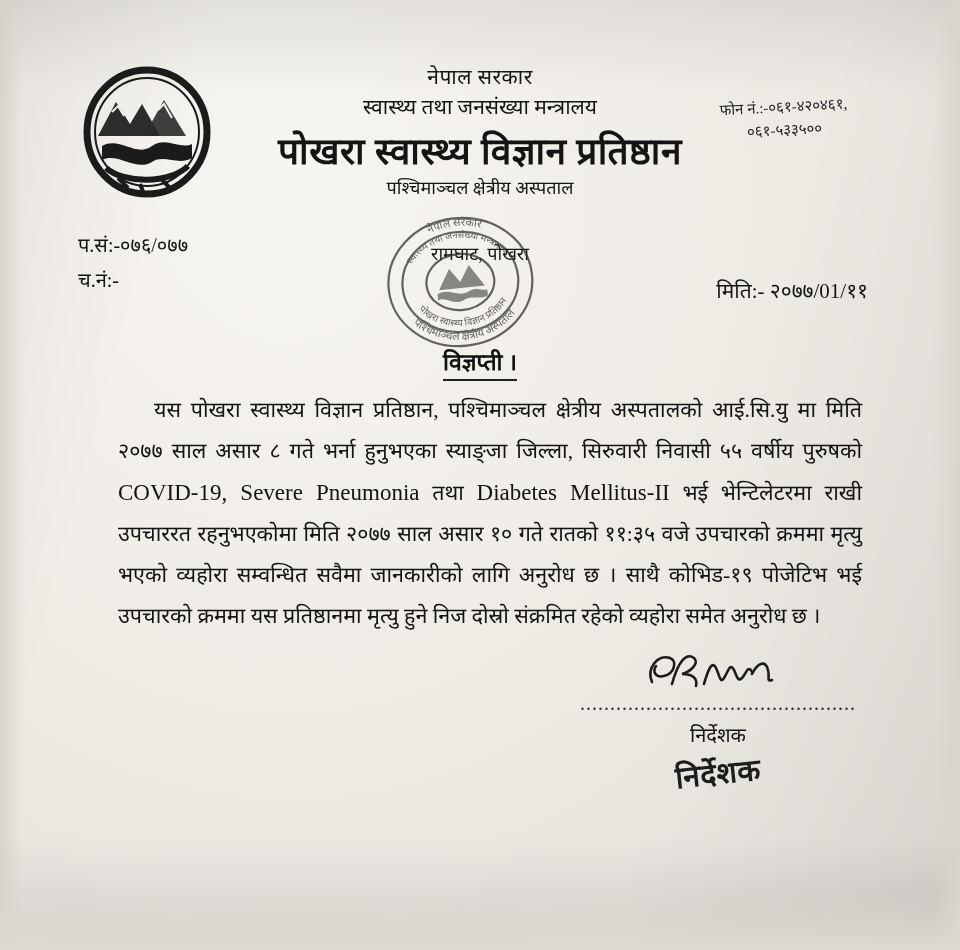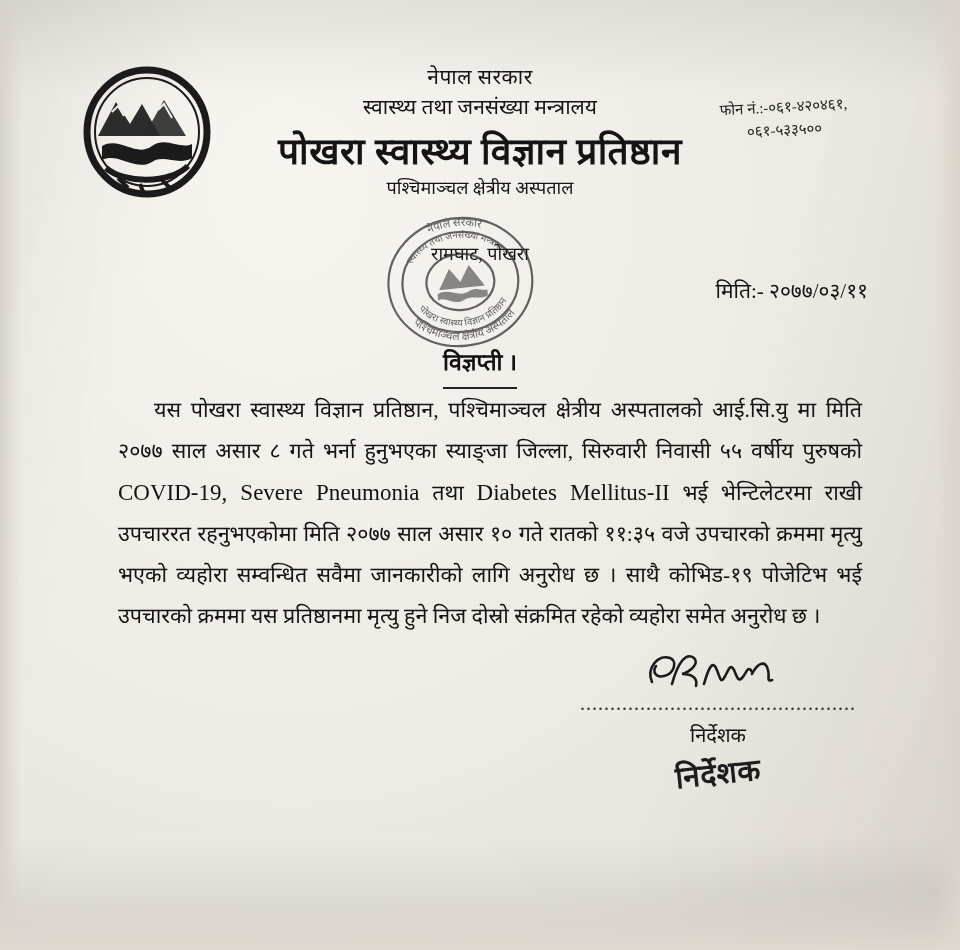--- a/index.html
+++ b/index.html
@@ -138,21 +138,21 @@
     left: 0;
     width: 960px;
     top: 345px;
     text-align: center;
     font-size: 23px;
     font-weight: bold;
     color: #111;
   }
   .subject span {
     border-bottom: 2px solid #222;
-    padding-bottom: 12px;
+    padding-bottom: 4px;
   }
 
   
   .body-text {
     position: absolute;
     left: 118px;
     top: 390px;
     width: 744px;
     font-size: 21.5px;
     line-height: 41px;
@@ -241,22 +241,26 @@
   <div class="hdr hdr-ministry">स्वास्थ्य तथा जनसंख्या मन्त्रालय</div>
   <div class="hdr hdr-title">पोखरा स्वास्थ्य विज्ञान प्रतिष्ठान</div>
   <div class="hdr hdr-sub1">पश्चिमाञ्चल क्षेत्रीय अस्पताल</div>
   <div class="hdr hdr-sub2">रामघाट, पोखरा</div>
 
   <div class="phone">
     <div>फोन नं.:-०६१-४२०४६१,</div>
     <div>०६१-५३३५००</div>
   </div>
 
-
-  <div class="date">मिति:- २०७७/०३/११</div>
+  <div class="ref">
+    <div>प.सं:-०७६/०७७</div>
+    <div>च.नं:-</div>
+  </div>
+
+  <div class="date">मिति:- २०७७/01/११</div>
 
   <div class="stamp">
     <svg width="180" height="165" viewBox="0 0 180 165">
       <defs>
         <path id="arcTop" d="M20,92 A70,62 0 0 1 160,92" fill="none"></path>
         <path id="arcBottom" d="M24,86 A66,58 0 0 0 156,86" fill="none"></path>
         <path id="arcMid1" d="M34,90 A56,48 0 0 1 146,90" fill="none"></path>
         <path id="arcMid2" d="M38,86 A52,44 0 0 0 142,86" fill="none"></path>
       </defs>
       <g stroke="#2b2b2b" fill="none" stroke-width="2.2">

